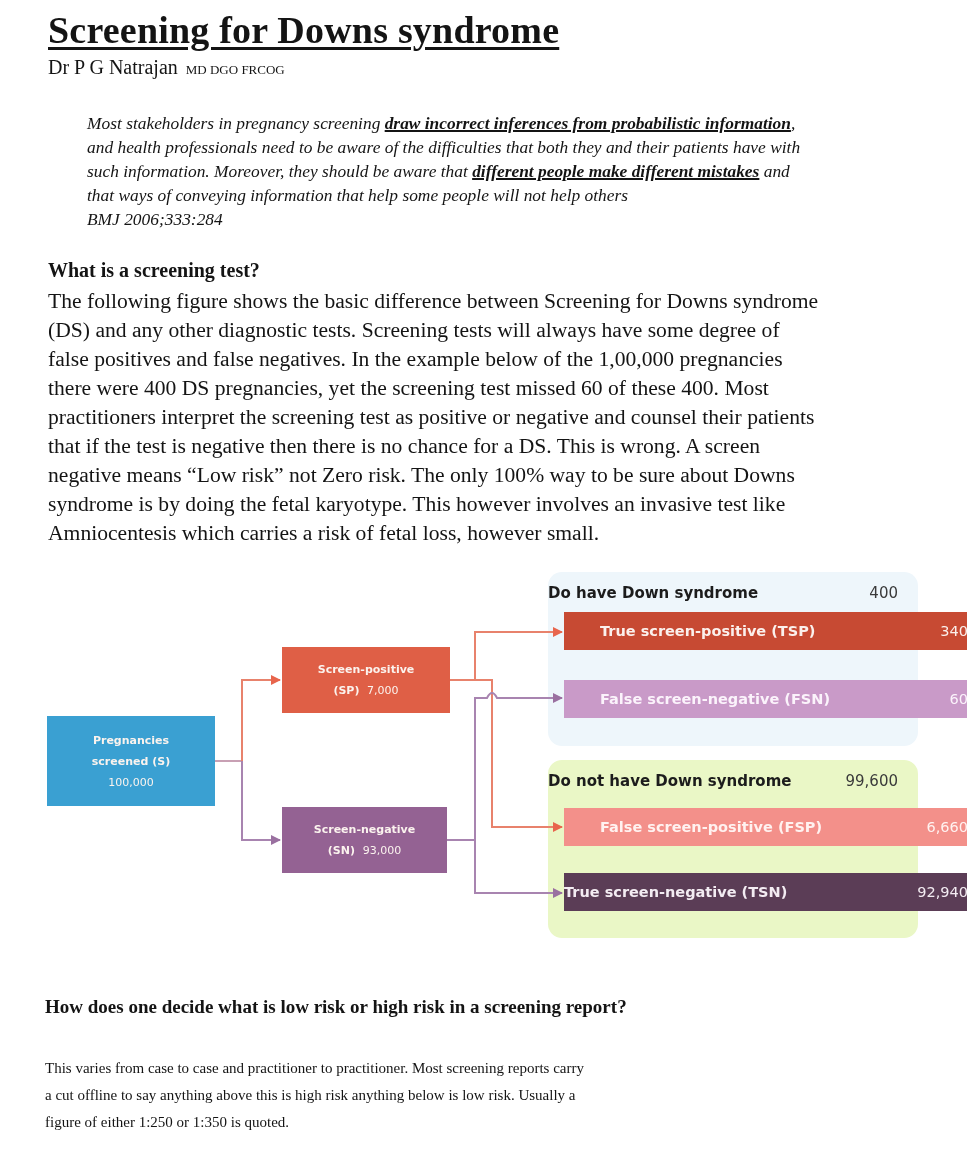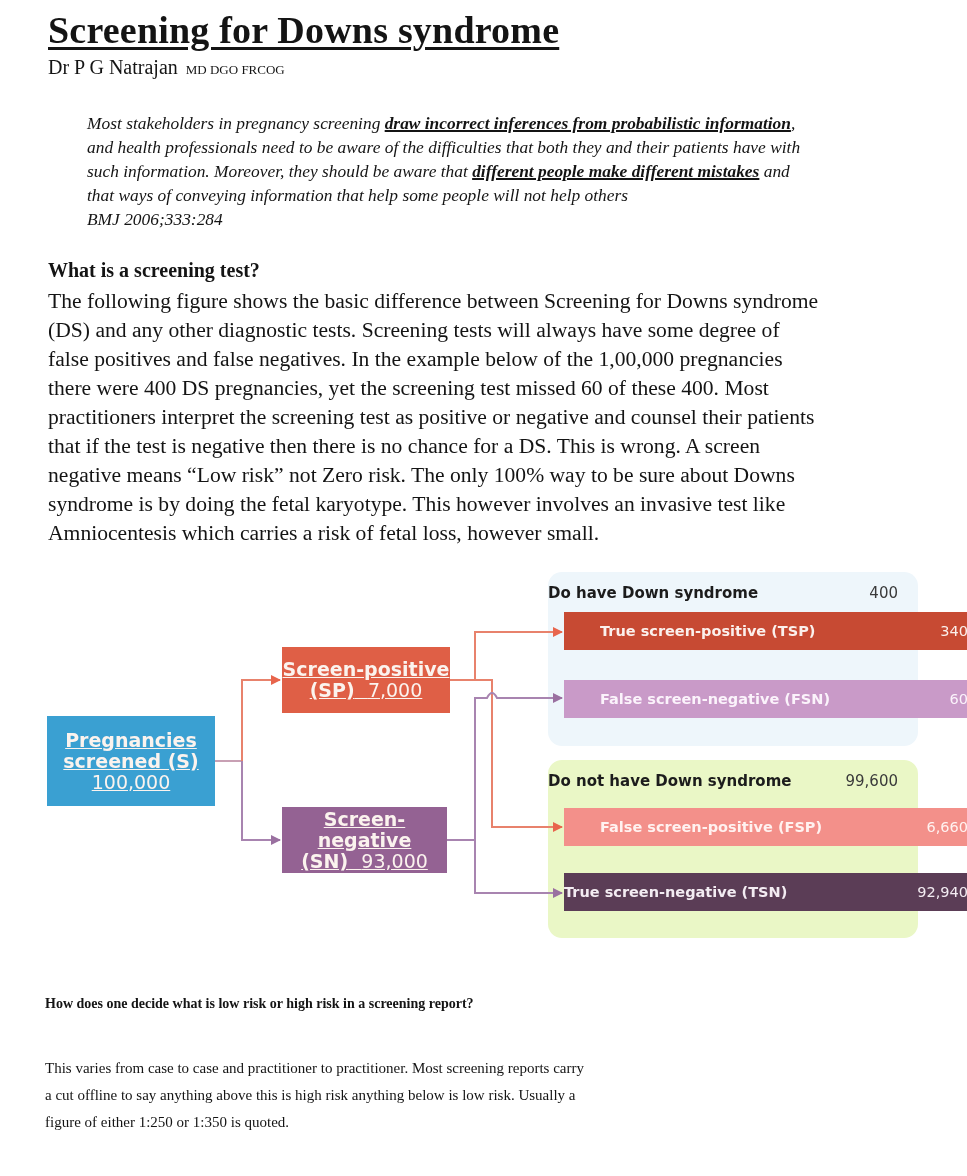--- a/index.html
+++ b/index.html
@@ -30,36 +30,36 @@
   .body1 .line { display: block; white-space: nowrap; }
 
   
   .diagram { position: absolute; left: 0; top: 560px; width: 967px; height: 420px; font-family: "DejaVu Sans", sans-serif; }
   .panel { position: absolute; border-radius: 14px; }
   .panel.ds { left: 548px; top: 12px; width: 370px; height: 174px; background: #eef6fb; }
   .panel.nds { left: 548px; top: 200px; width: 370px; height: 178px; background: #eaf7c6; }
   .panel-head { position: absolute; left: 0; top: 12px; right: 20px; font-size: 15px; font-weight: bold; color: #1c1c1c; display: flex; justify-content: space-between; }
   .panel-head .count { font-weight: normal; color: #3a3a3a; font-size: 15px; }
 
-  .box { position: absolute; color: #fbf3ee; font-weight: bold; font-size: 19px; text-align: center; display: flex; align-items: center; justify-content: center; flex-direction: column; line-height: 21px; text-decoration: underline; }
+  .box { position: absolute; color: #fbf3ee; font-weight: bold; font-size: 11px; text-align: center; display: flex; align-items: center; justify-content: center; flex-direction: column; line-height: 21px; }
   .box .num { font-weight: normal; }
   .b-preg { left: 47px; top: 156px; width: 168px; height: 90px; background: #3aa0d2; }
   .b-sp { left: 282px; top: 87px; width: 168px; height: 66px; background: #df5f46; }
   .b-sn { left: 282px; top: 247px; width: 165px; height: 66px; background: #946293; }
 
   .bar { position: absolute; left: 564px; width: 412px; height: 38px; color: #fbf0ec; font-weight: bold; font-size: 14.5px; display: flex; align-items: center; padding: 0 8px 0 36px; justify-content: space-between; }
   .bar .num { font-weight: normal; }
   .bar.tsp { top: 52px; background: #c74a33; }
   .bar.fsn { top: 120px; background: #c99ac8; color: #fbf3fb; }
   .bar.fsp { top: 248px; background: #f3908a; color: #fff2f0; }
   .bar.tsn { top: 313px; background: #5b3d56; color: #f3ecf2; padding-left: 0; }
 
   svg.lines { position: absolute; left: 0; top: 0; width: 967px; height: 420px; overflow: visible; }
 
-  .h3 { position: absolute; left: 45px; top: 996px; font-size: 14px; font-weight: bold; white-space: nowrap; }
+  .h3 { position: absolute; left: 45px; top: 996px; font-size: 19px; font-weight: bold; white-space: nowrap; }
   .body2 { position: absolute; left: 45px; top: 1055px; width: 915px; font-size: 15px; line-height: 27px; }
   .body2 .line { display: block; white-space: nowrap; }
 </style>
 </head>
 <body>
 
 <div class="title">Screening for Downs syndrome</div>
 <div class="author">
   <span>Dr P G Natrajan</span>
   <span class="quals">MD DGO FRCOG</span>

